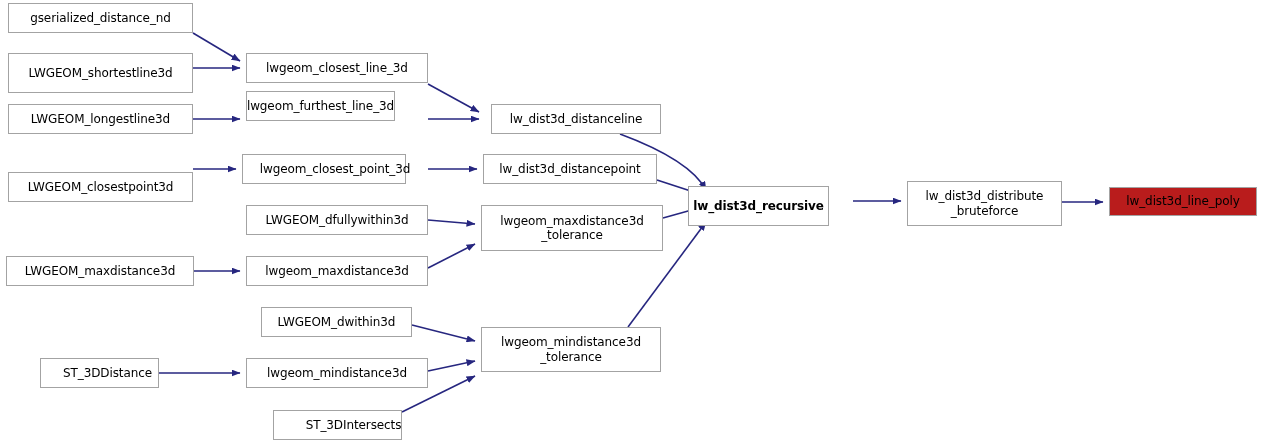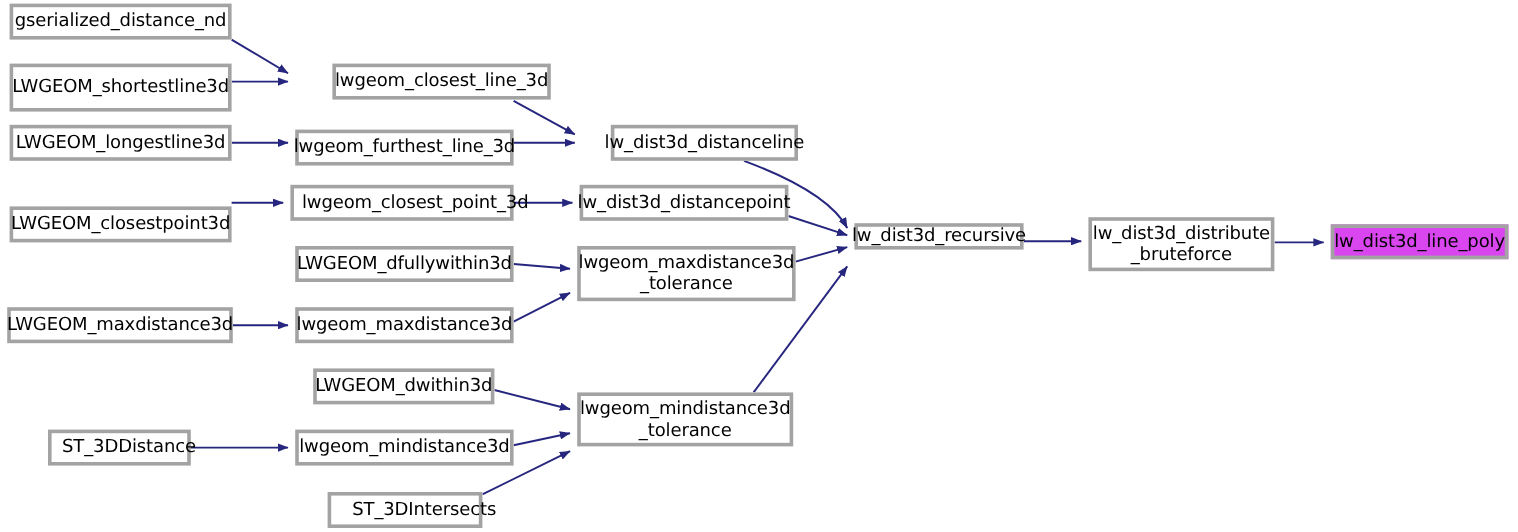--- a/index.html
+++ b/index.html
@@ -21,35 +21,35 @@
     position: absolute;
     left: 0;
     top: 0;
     width: 1265px;
     height: 443px;
     pointer-events: none;
   }
   .node {
     position: absolute;
     box-sizing: border-box;
-    border: 3px solid #a3a3a3;
+    border: 1px solid #a3a3a3;
     background: #ffffff;
     color: #000000;
     display: flex;
     align-items: center;
     justify-content: center;
     text-align: center;
-    font-size: 15px;
+    font-size: 12px;
     line-height: 1.18;
     white-space: pre-line;
     letter-spacing: -0.1px;
     z-index: 2;
   }
   .node.highlight {
-    background: #d946ef;
+    background: #b91c1c;
   }
   .node-label {
     display: block;
     padding: 0 3px;
   }
 </style>
 </head>
 <body>
 
 <div id="graph">
@@ -84,33 +84,33 @@
       </g>
   </svg>
 
   <div id="node-layer">
       <div class="node" style="left: 8px; top: 3px; width: 185px; height: 30px;"><span class="node-label">gserialized_distance_nd</span></div>
       <div class="node" style="left: 8px; top: 53px; width: 185px; height: 40px;"><span class="node-label">LWGEOM_shortestline3d</span></div>
       <div class="node" style="left: 8px; top: 104px; width: 185px; height: 30px;"><span class="node-label">LWGEOM_longestline3d</span></div>
       <div class="node" style="left: 8px; top: 172px; width: 185px; height: 30px;"><span class="node-label">LWGEOM_closestpoint3d</span></div>
       <div class="node" style="left: 6px; top: 256px; width: 188px; height: 30px;"><span class="node-label">LWGEOM_maxdistance3d</span></div>
       <div class="node" style="left: 40px; top: 358px; width: 119px; height: 30px; padding-left: 16px;"><span class="node-label">ST_3DDistance</span></div>
-      <div class="node" style="left: 246px; top: 53px; width: 182px; height: 30px; margin-left: 31px;"><span class="node-label">lwgeom_closest_line_3d</span></div>
-      <div class="node" style="left: 246px; top: 108px; width: 182px; height: 30px;"><span class="node-label">lwgeom_furthest_line_3d</span></div>
-      <div class="node" style="left: 242px; top: 154px; width: 186px; height: 30px; padding-left: 22px;"><span class="node-label">lwgeom_closest_point_3d</span></div>
+      <div class="node" style="left: 246px; top: 53px; width: 182px; height: 30px;"><span class="node-label">lwgeom_closest_line_3d</span></div>
+      <div class="node" style="left: 246px; top: 91px; width: 149px; height: 30px;"><span class="node-label">lwgeom_furthest_line_3d</span></div>
+      <div class="node" style="left: 242px; top: 154px; width: 164px; height: 30px; padding-left: 22px;"><span class="node-label">lwgeom_closest_point_3d</span></div>
       <div class="node" style="left: 246px; top: 205px; width: 182px; height: 30px;"><span class="node-label">LWGEOM_dfullywithin3d</span></div>
       <div class="node" style="left: 246px; top: 256px; width: 182px; height: 30px;"><span class="node-label">lwgeom_maxdistance3d</span></div>
       <div class="node" style="left: 261px; top: 307px; width: 151px; height: 30px;"><span class="node-label">LWGEOM_dwithin3d</span></div>
       <div class="node" style="left: 246px; top: 358px; width: 182px; height: 30px;"><span class="node-label">lwgeom_mindistance3d</span></div>
       <div class="node" style="left: 273px; top: 410px; width: 129px; height: 30px; padding-left: 32px;"><span class="node-label">ST_3DIntersects</span></div>
-      <div class="node" style="left: 509px; top: 104px; width: 156px; height: 30px;"><span class="node-label">lw_dist3d_distanceline</span></div>
+      <div class="node" style="left: 491px; top: 104px; width: 170px; height: 30px;"><span class="node-label">lw_dist3d_distanceline</span></div>
       <div class="node" style="left: 483px; top: 154px; width: 174px; height: 30px;"><span class="node-label">lw_dist3d_distancepoint</span></div>
       <div class="node" style="left: 481px; top: 205px; width: 182px; height: 46px;"><span class="node-label">lwgeom_maxdistance3d
 _tolerance</span></div>
       <div class="node" style="left: 481px; top: 327px; width: 180px; height: 45px;"><span class="node-label">lwgeom_mindistance3d
 _tolerance</span></div>
-      <div class="node" style="left: 712px; top: 186px; width: 141px; height: 22px;"><span class="node-label">lw_dist3d_recursive</span></div>
+      <div class="node" style="left: 688px; top: 186px; width: 141px; height: 40px; font-weight: bold;"><span class="node-label">lw_dist3d_recursive</span></div>
       <div class="node" style="left: 907px; top: 181px; width: 155px; height: 45px;"><span class="node-label">lw_dist3d_distribute
 _bruteforce</span></div>
       <div class="node highlight" style="left: 1109px; top: 187px; width: 148px; height: 29px;"><span class="node-label">lw_dist3d_line_poly</span></div>
     </div>
 
 </div>
 
 </body></html>

